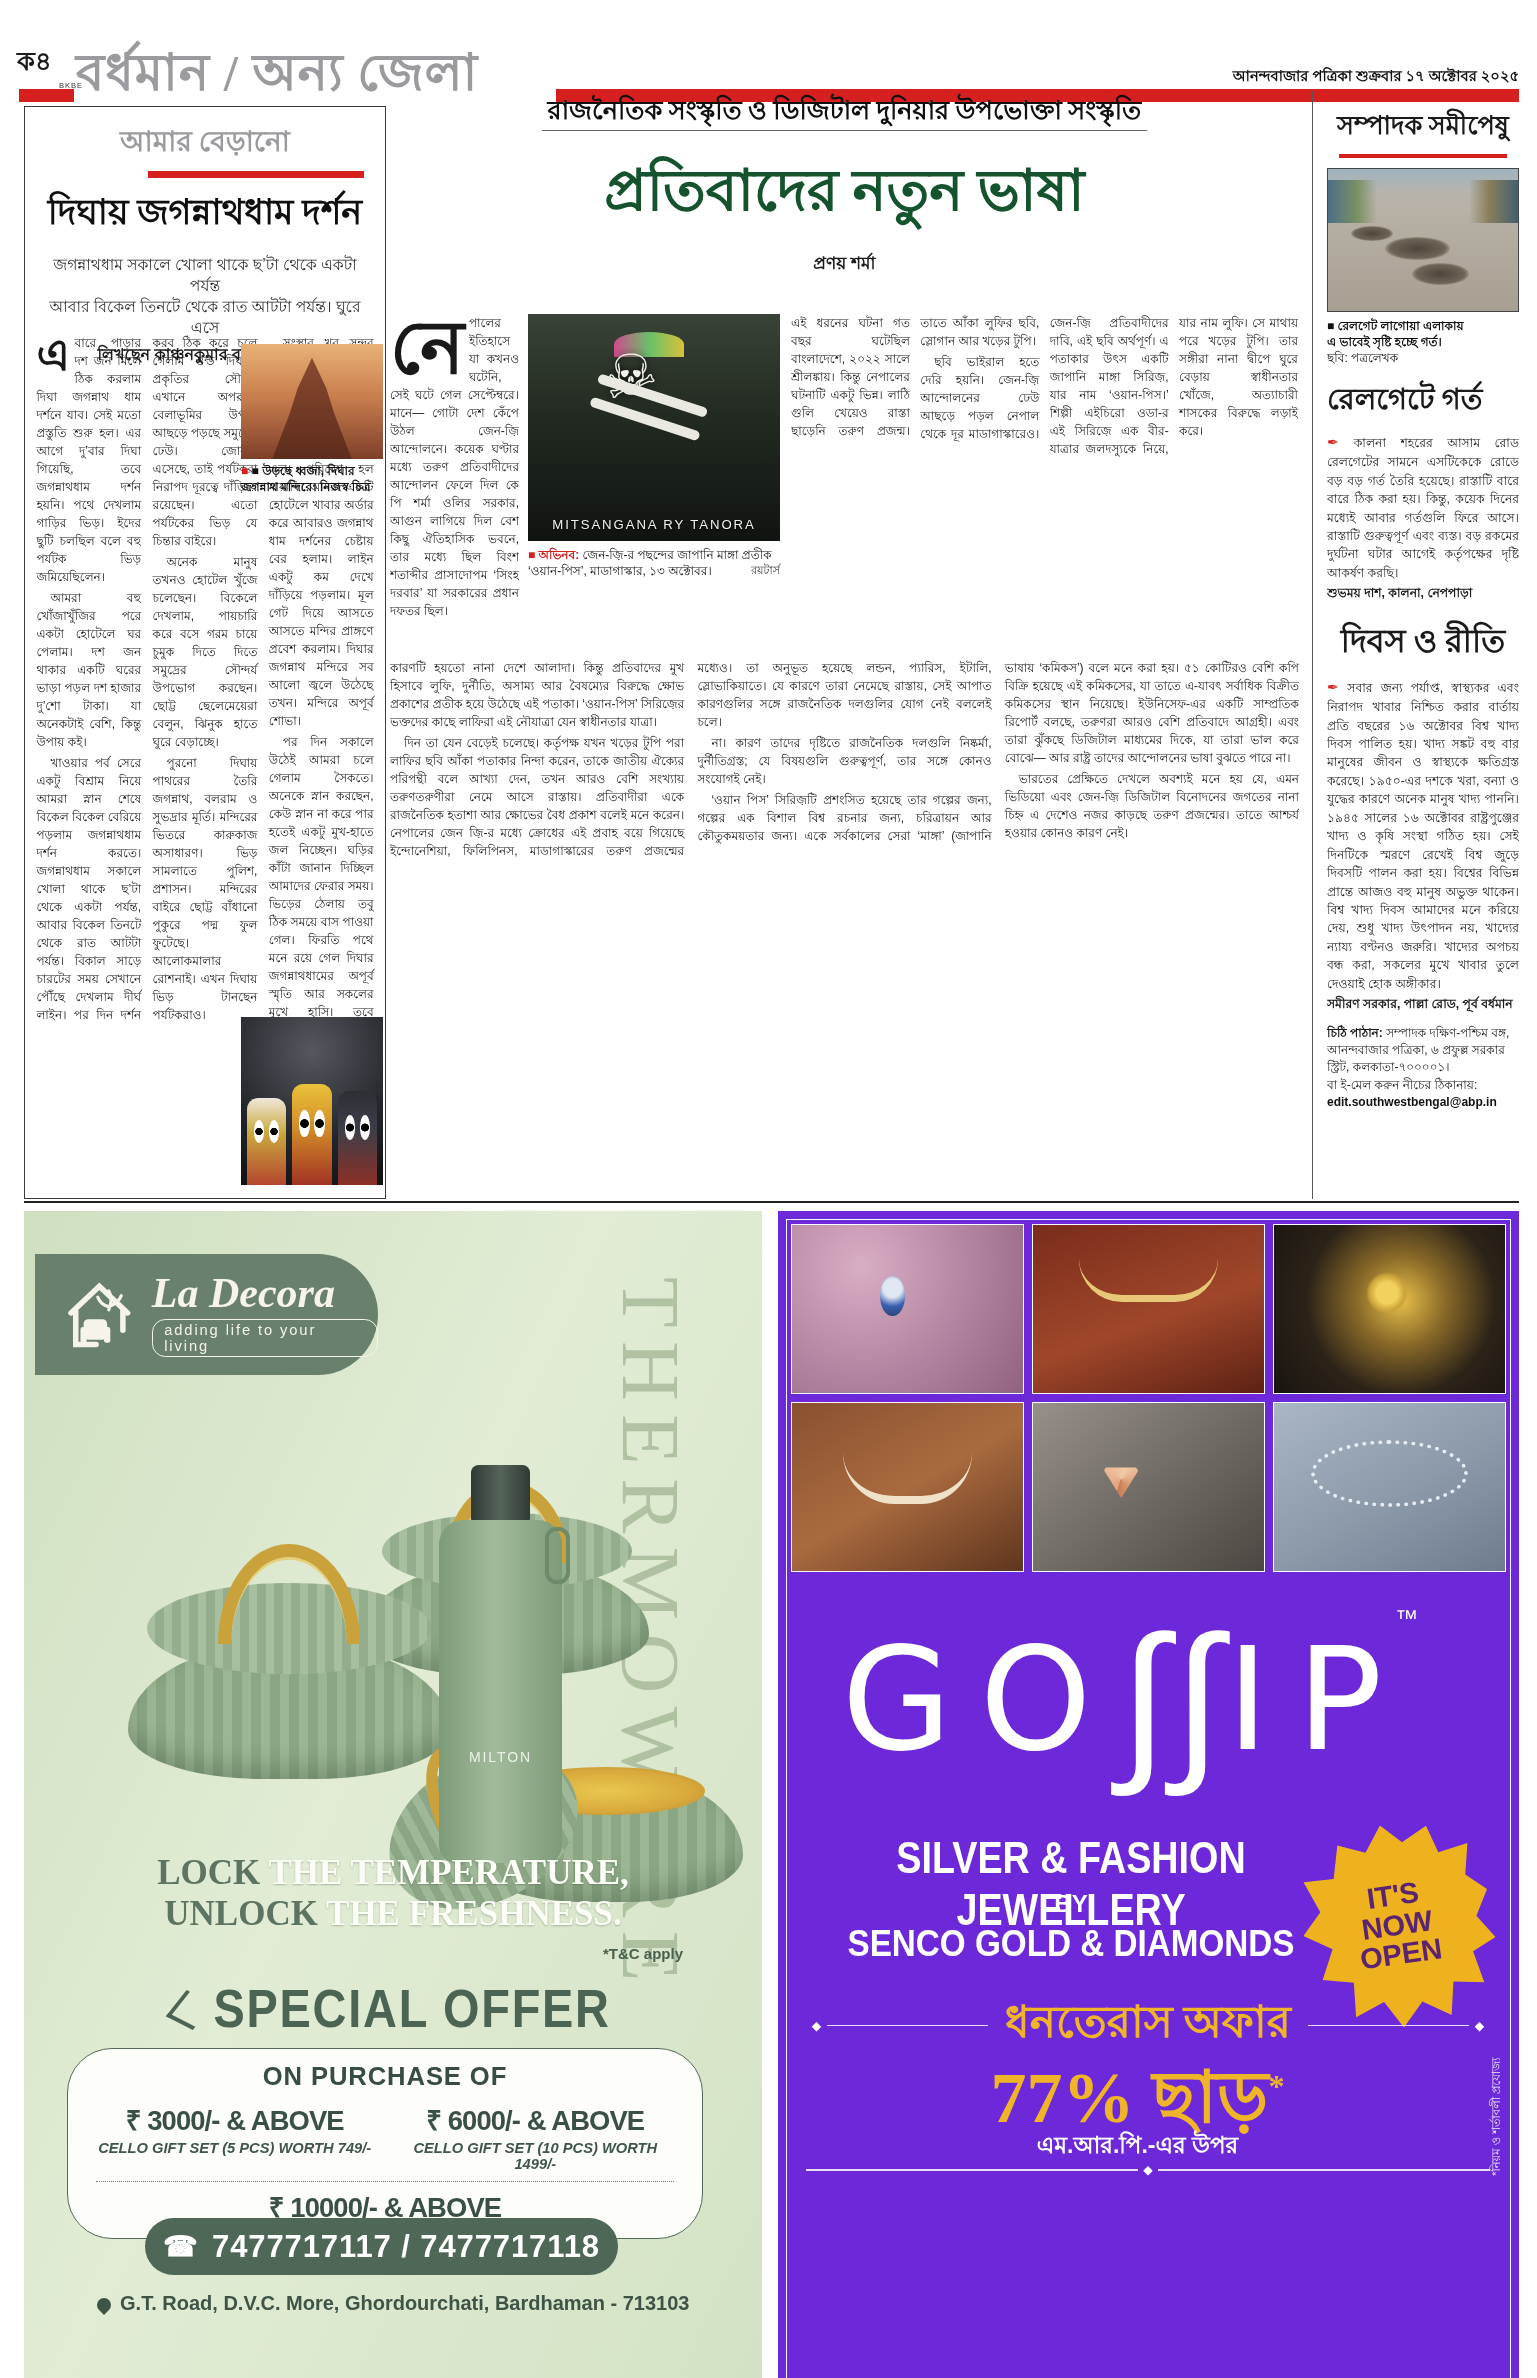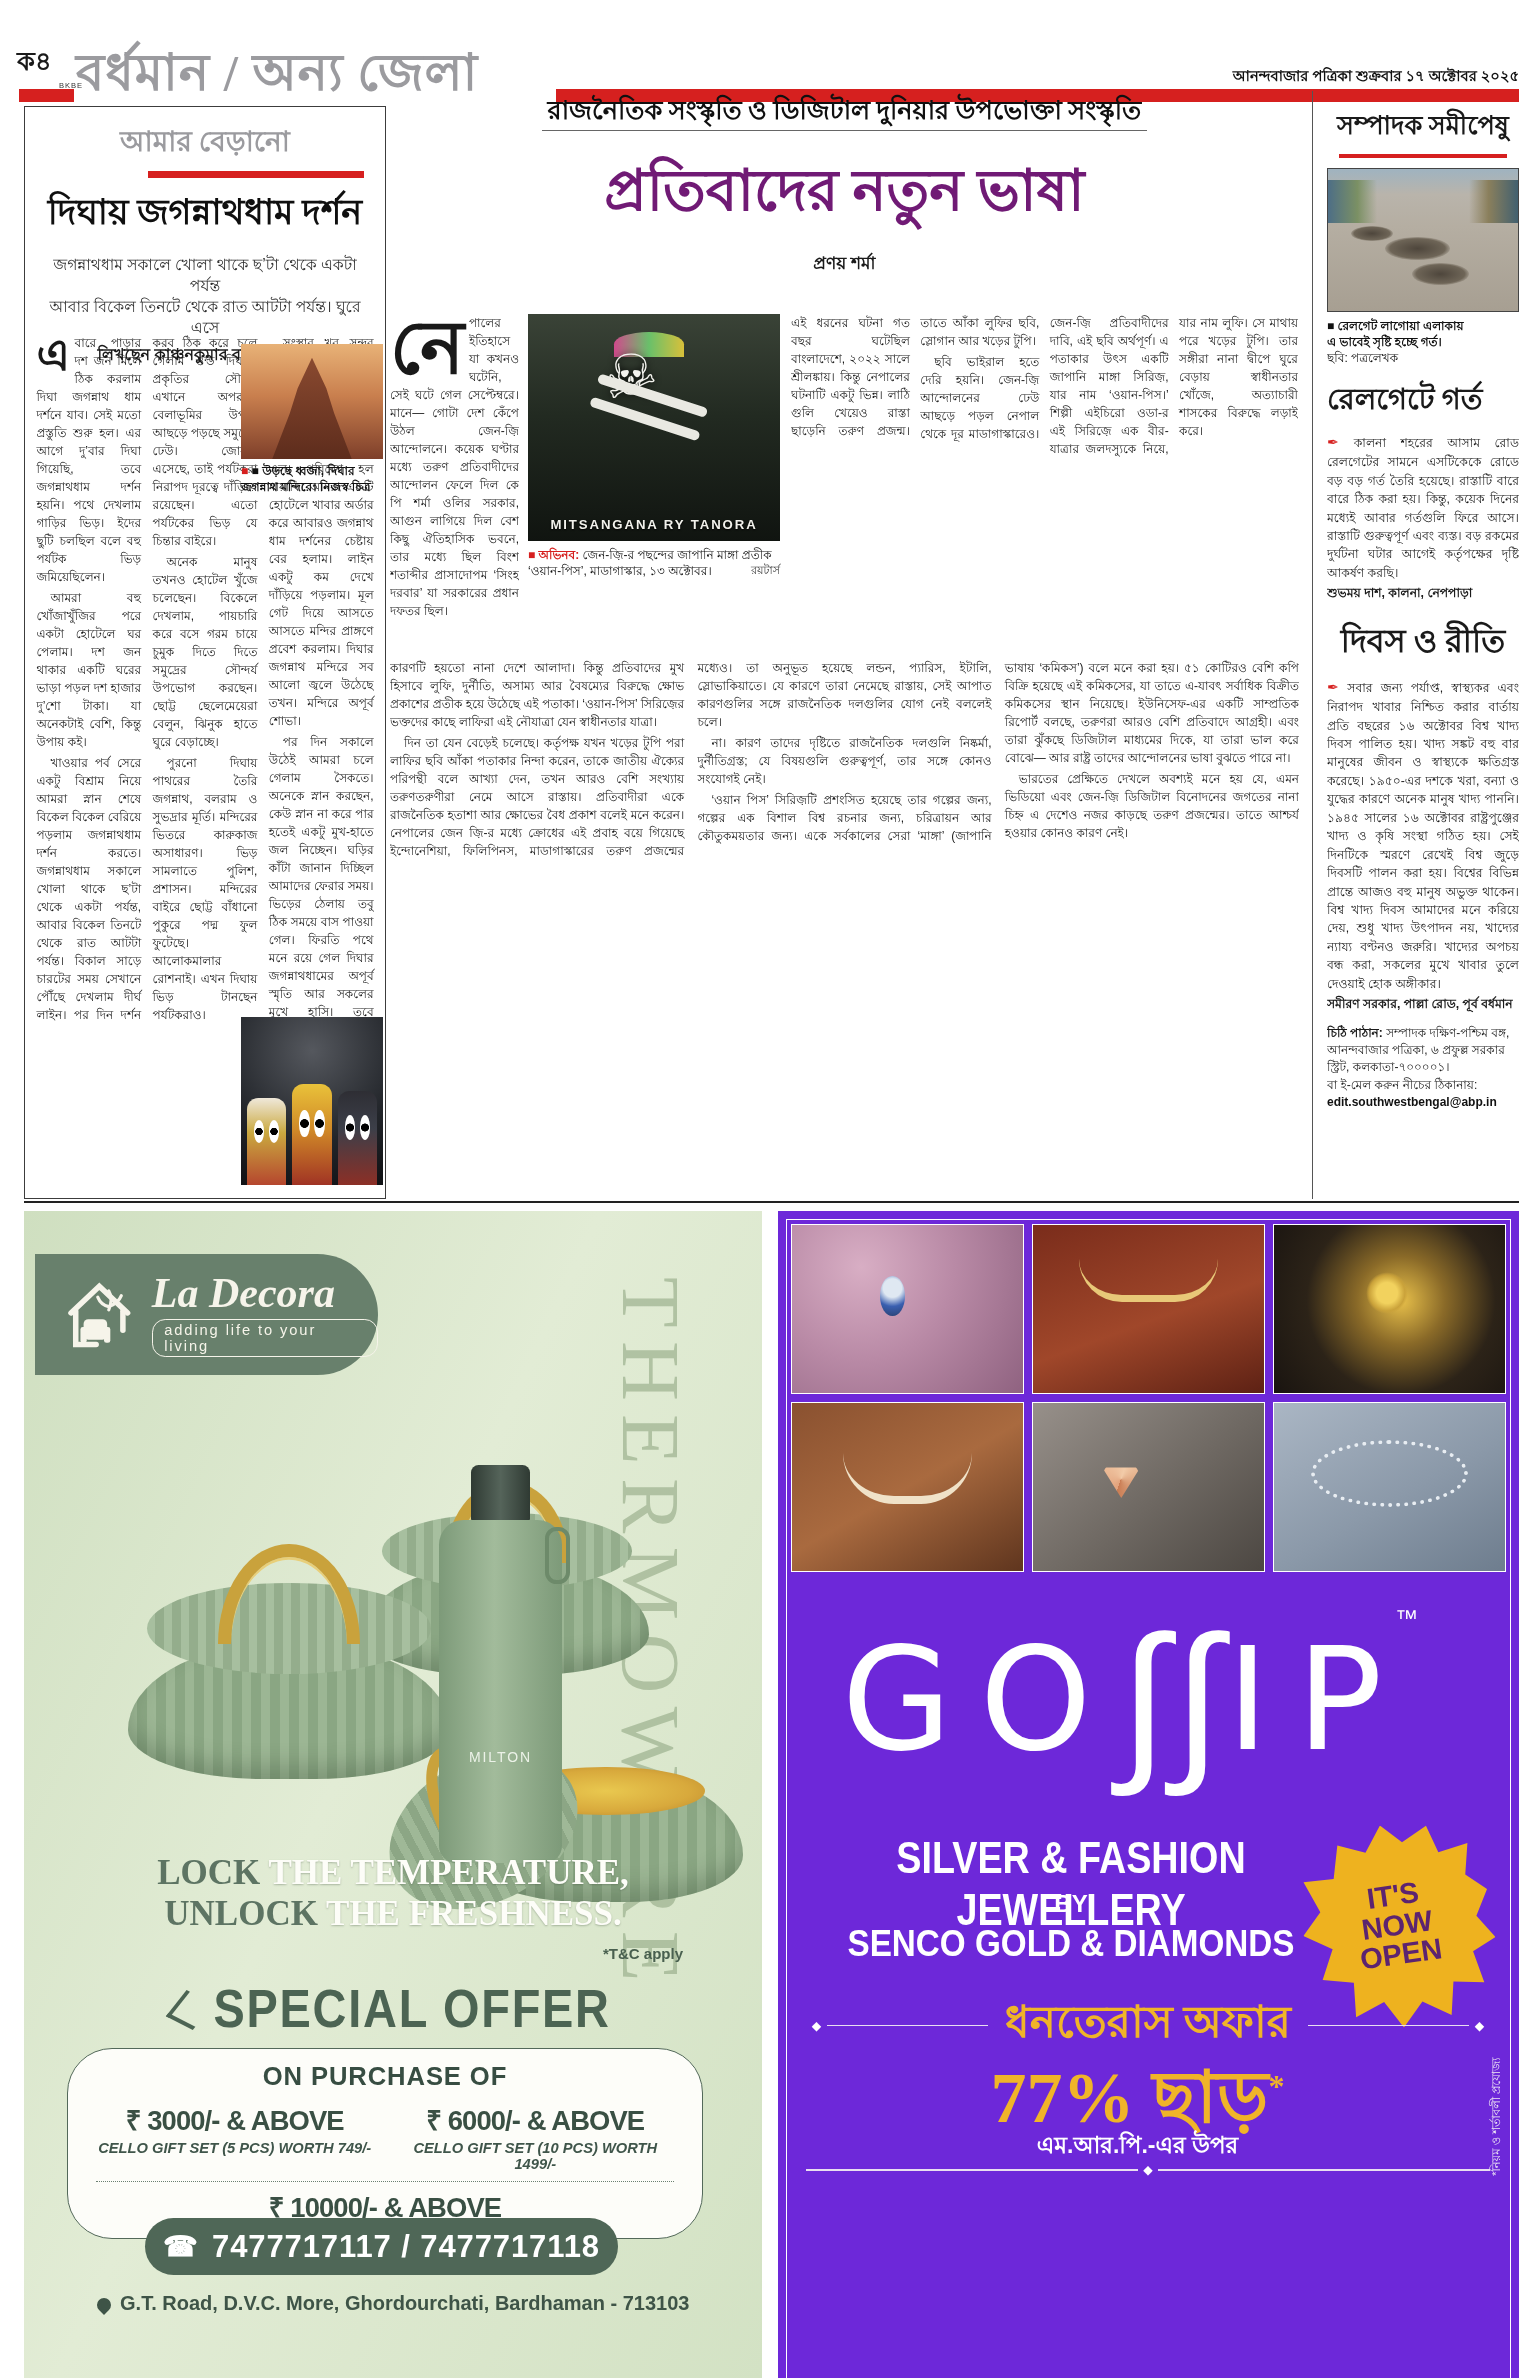--- a/index.html
+++ b/index.html
@@ -38,32 +38,32 @@
   .ph { position:absolute; overflow:hidden; }
   .ph-temple { background:linear-gradient(180deg,#e8b277 0%,#c97f4e 45%,#7e3f2a 100%); }
   .ph-temple .spire { position:absolute; left:22%; bottom:0; width:56%; height:88%; background:linear-gradient(180deg,#8a4a30,#5d2c1c); clip-path:polygon(50% 0,68% 30%,78% 55%,100% 100%,0 100%,22% 55%,32% 30%); }
   .ph-idols { background:radial-gradient(circle at 50% 20%,#55585e 0%,#22252a 60%,#101114 100%); }
   .idol { position:absolute; bottom:0; border-radius:11.4px 11.4px 0 0; }
   .idol .eye { position:absolute; top:26%; width:26%; height:26%; background:radial-gradient(circle,#000 28%,#fff 32%); border-radius:50%; }
   .ph-protest { background:linear-gradient(180deg,#3a4337 0%,#222a21 45%,#101410 100%); }
   .flagskull { position:absolute; left:30%; top:12%; font-size:61px; color:#f3f3ee; text-shadow:0 0 7.6px #000; }
   .hat { position:absolute; left:34%; top:8%; width:70px; height:24.6px; border-radius:50% 50% 0 0; background:linear-gradient(90deg,#d04a8c,#69c06a,#d8c03a); }
   .crossbones { position:absolute; left:24%; top:44%; width:114px; height:9.5px; background:#e9e9e2; transform:rotate(18deg); border-radius:4.7px; box-shadow:0 -24.6px 0 #e9e9e2; }
-  .overlaytxt { position:absolute; left:0; right:0; bottom:9.5px; text-align:center; color:#f2f2ec; font-size:13.2px; font-weight:bold; letter-spacing:1.9px; text-shadow:0 0.9px 1.9px #000; }
+  .overlaytxt { position:absolute; left:0; right:0; bottom:9.5px; text-align:center; color:#f2f2ec; font-size:13.2px; font-weight:normal; letter-spacing:1.9px; text-shadow:0 0.9px 1.9px #000; }
   .ph-road { background:linear-gradient(180deg,#9fb3c0 0%,#b9b4ab 18%,#b5aea2 40%,#a79f92 100%); }
   .shopband { position:absolute; top:8%; height:30%; width:26%; }
   .shopband.lft { left:0; background:linear-gradient(90deg,#4d6e86,#7b9064 60%,transparent); }
   .shopband.rgt { right:0; background:linear-gradient(270deg,#42606f,#8a7f5c 60%,transparent); }
   .pothole { position:absolute; background:radial-gradient(ellipse,#4e463c 0%,#6e6557 60%,transparent 75%); border-radius:50%; }
 
   
   #center { left:390px; top:91px; width:923px; height:1108px; border-right:0.9px solid #555; padding-right:13.2px; overflow:hidden; }
   .ckicker { text-align:center; font-size:25.6px; font-weight:bold; color:#101010; font-family:"Liberation Serif",serif; padding-bottom:3.8px; }
   .ckicker span { border-bottom:1.9px solid #666; padding:0 5.7px 4.7px; }
-  .cheadline { text-align:center; font-size:57px; font-weight:bold; color:#701a75; font-family:"Liberation Serif",serif; margin-top:9.5px; }
+  .cheadline { text-align:center; font-size:57px; font-weight:bold; color:#14532d; font-family:"Liberation Serif",serif; margin-top:9.5px; }
   .cbyline { text-align:center; font-size:17px; font-weight:bold; margin-top:7.6px; }
   #ctop { position:absolute; left:0; top:223px; width:909px; height:333px; }
   #ctop .intro { position:absolute; left:0; top:0; width:129px; height:333px; overflow:hidden; }
   #cphoto { left:138px; top:0; width:252px; height:227px; }
   #ccap { position:absolute; left:138px; top:233px; width:252px; }
   #ccap .src { float:right; font-weight:normal; font-size:11px; color:#333; }
   #ctopcols { position:absolute; left:401px; top:0; width:507px; height:333px; overflow:hidden; }
   #cbottom { position:absolute; left:0; top:568px; width:909px; height:535px; overflow:hidden; }
 
   

